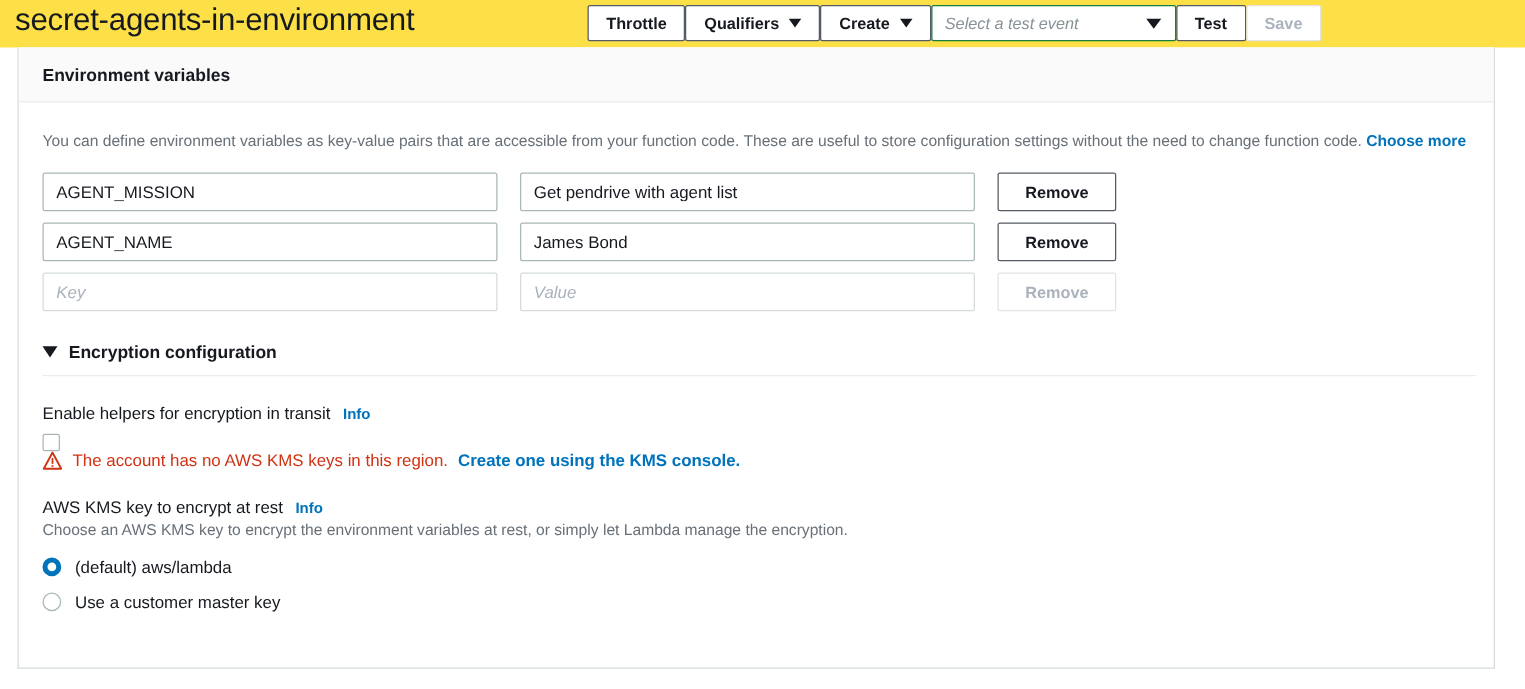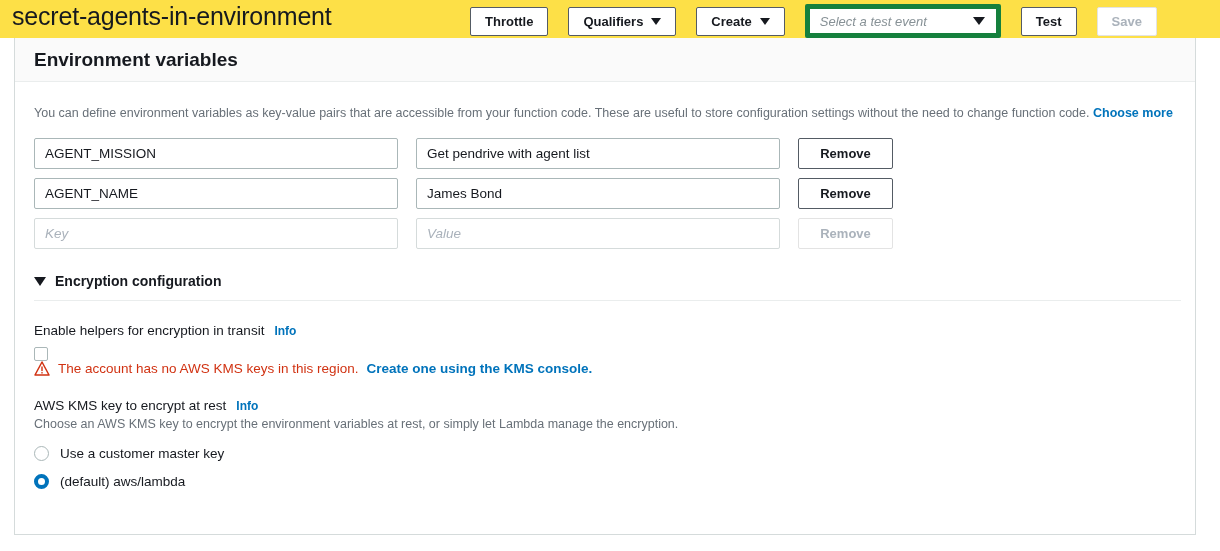--- a/index.html
+++ b/index.html
@@ -19,21 +19,21 @@
     display: flex; align-items: center;
   }
   .fn-title {
     position: absolute; left: 12px; top: 2px;
     font-size: 25px; color: #16191f;
     font-weight: 400; letter-spacing: -0.2px;
     white-space: nowrap;
   }
   .topbar-actions {
     position: absolute; left: 470px; top: 4px;
-    display: flex; align-items: center; gap: 20px;
+    display: flex; align-items: center; gap: 0;
   }
   .btn {
     height: 29px; min-width: 40px;
     padding: 0 14px;
     background: #ffffff;
     border: 1px solid #545b64;
     border-radius: 2px;
     color: #16191f;
     font-size: 13px; font-weight: bold;
     font-family: "Liberation Sans", sans-serif;
@@ -46,21 +46,21 @@
     border-right: 5px solid transparent;
     border-top: 7px solid #16191f;
     display: inline-block;
   }
   .btn.disabled {
     border-color: #e3e3e3; color: #aab2bb; cursor: default;
   }
   .test-select {
     height: 29px; width: 196px;
     background: #fff;
-    border: 5px solid #15803d;
+    border: 1px solid #15803d;
     border-radius: 2px;
     display: flex; align-items: center;
     padding: 12px 10px; cursor: pointer;
     position: relative;
   }
   .test-select .ph {
     font-size: 13px; color: #879196; font-style: italic;
   }
   .test-select .caret {
     position: absolute; right: 11px;
@@ -79,21 +79,21 @@
     border-top: none;
   }
   .panel-header {
     height: 44px;
     background: #fafafa;
     border-bottom: 1px solid #eaeded;
     display: flex; align-items: center;
     padding-left: 19px;
   }
   .panel-header h2 {
-    margin: 0; font-size: 19px; font-weight: bold; color: #16191f;
+    margin: 0; font-size: 14px; font-weight: bold; color: #16191f;
   }
   .panel-body { padding: 22px 19px 0 19px; position: relative; }
 
   .desc {
     font-size: 12.5px; color: #687078; line-height: 18px;
     margin: 0 0 16px 0;
   }
   .link { color: #0073bb; font-weight: bold; text-decoration: none; cursor: pointer; }
 
   
@@ -271,23 +271,23 @@
     </div>
 
     <div class="field-label">
       <span>AWS KMS key to encrypt at rest</span>
       <span class="info-link">Info</span>
     </div>
     <div class="hint">Choose an AWS KMS key to encrypt the environment variables at rest, or simply let Lambda manage the encryption.</div>
 
     <div id="radio-group">
         <div class="radio-row">
+          <span class="radio checked"></span>
+          <span class="rlbl">(default) aws/lambda</span>
+        </div>
+        <div class="radio-row">
           <span class="radio"></span>
           <span class="rlbl">Use a customer master key</span>
         </div>
-        <div class="radio-row">
-          <span class="radio checked"></span>
-          <span class="rlbl">(default) aws/lambda</span>
-        </div>
       </div>
 
   </div>
 </div>
 
 </body></html>

